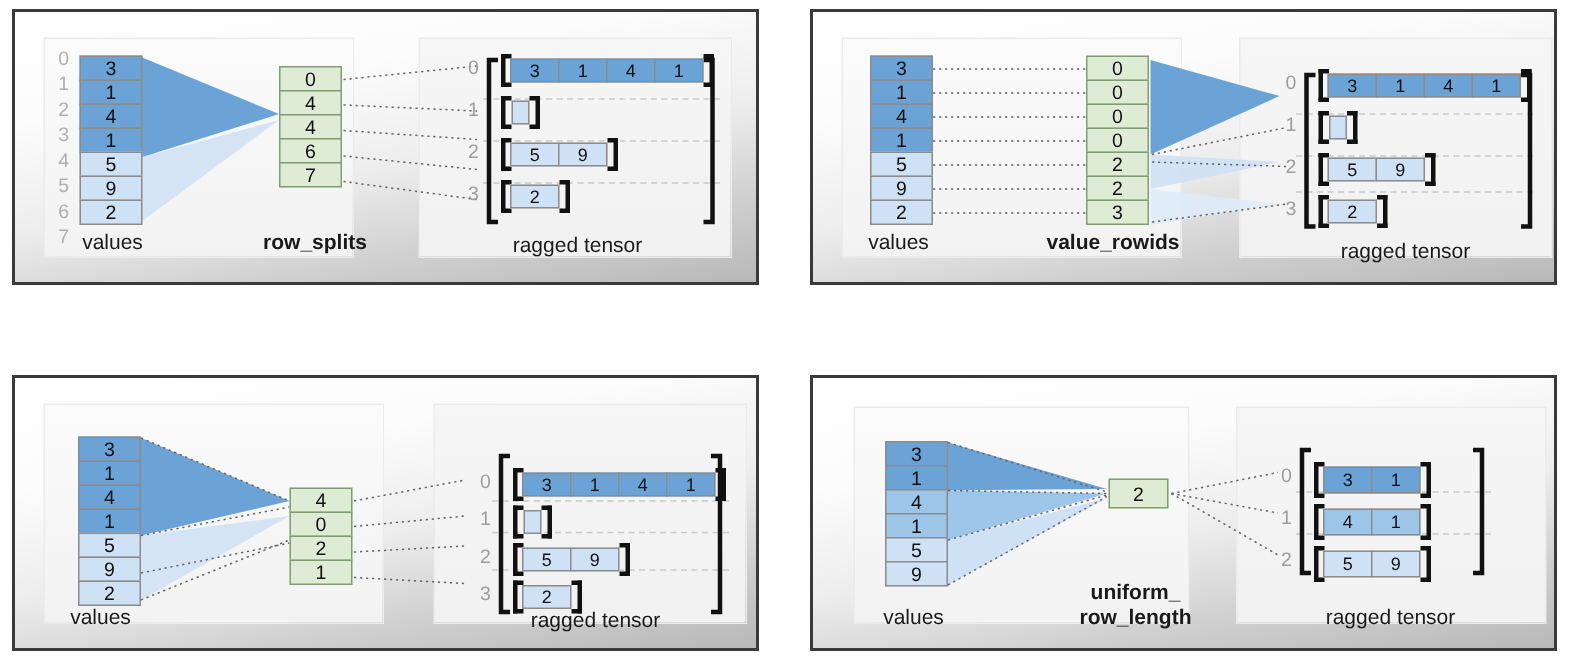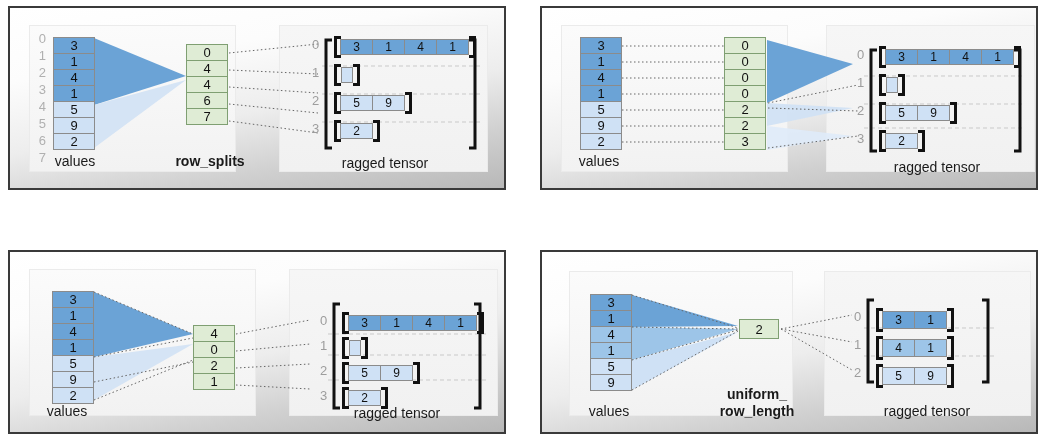--- a/index.html
+++ b/index.html
@@ -270,20 +270,21 @@
           </div>
           <div class="rnum" style="left: 315px; top: 124px;">3</div>
           <div class="rrow" style="left: 337px; top: 122px;">
             <div style="width: 7px; height: 22px; border-top: 3px solid rgb(17, 17, 17); border-bottom: 3px solid rgb(17, 17, 17); border-left: 3px solid rgb(17, 17, 17); border-image: initial; border-right: none; box-sizing: border-box;"></div>
             <div class="rcell" style="background: rgb(207, 225, 245); height: 16px;">2</div>
             <div style="width: 7px; height: 22px; border-top: 3px solid rgb(17, 17, 17); border-right: 3px solid rgb(17, 17, 17); border-bottom: 3px solid rgb(17, 17, 17); border-image: initial; border-left: none; box-sizing: border-box;"></div>
           </div>
         </div>
 
       <div class="lbl" style="left:22px;top:146px;width:70px;">values</div>
+      <div class="lbl bold" style="left:130px;top:146px;width:140px;">value_rowids</div>
       <div class="lbl" style="left:320px;top:152px;width:150px;">ragged tensor</div>
     </div>
   </div>
 
   <div class="cellwrap">
     <div class="panel p-bl">
 
       <div class="card left" style="left:20px;top:18px;width:225px;height:145px;"></div>
       <div class="card right" style="left:280px;top:18px;width:207px;height:145px;"></div>
 

